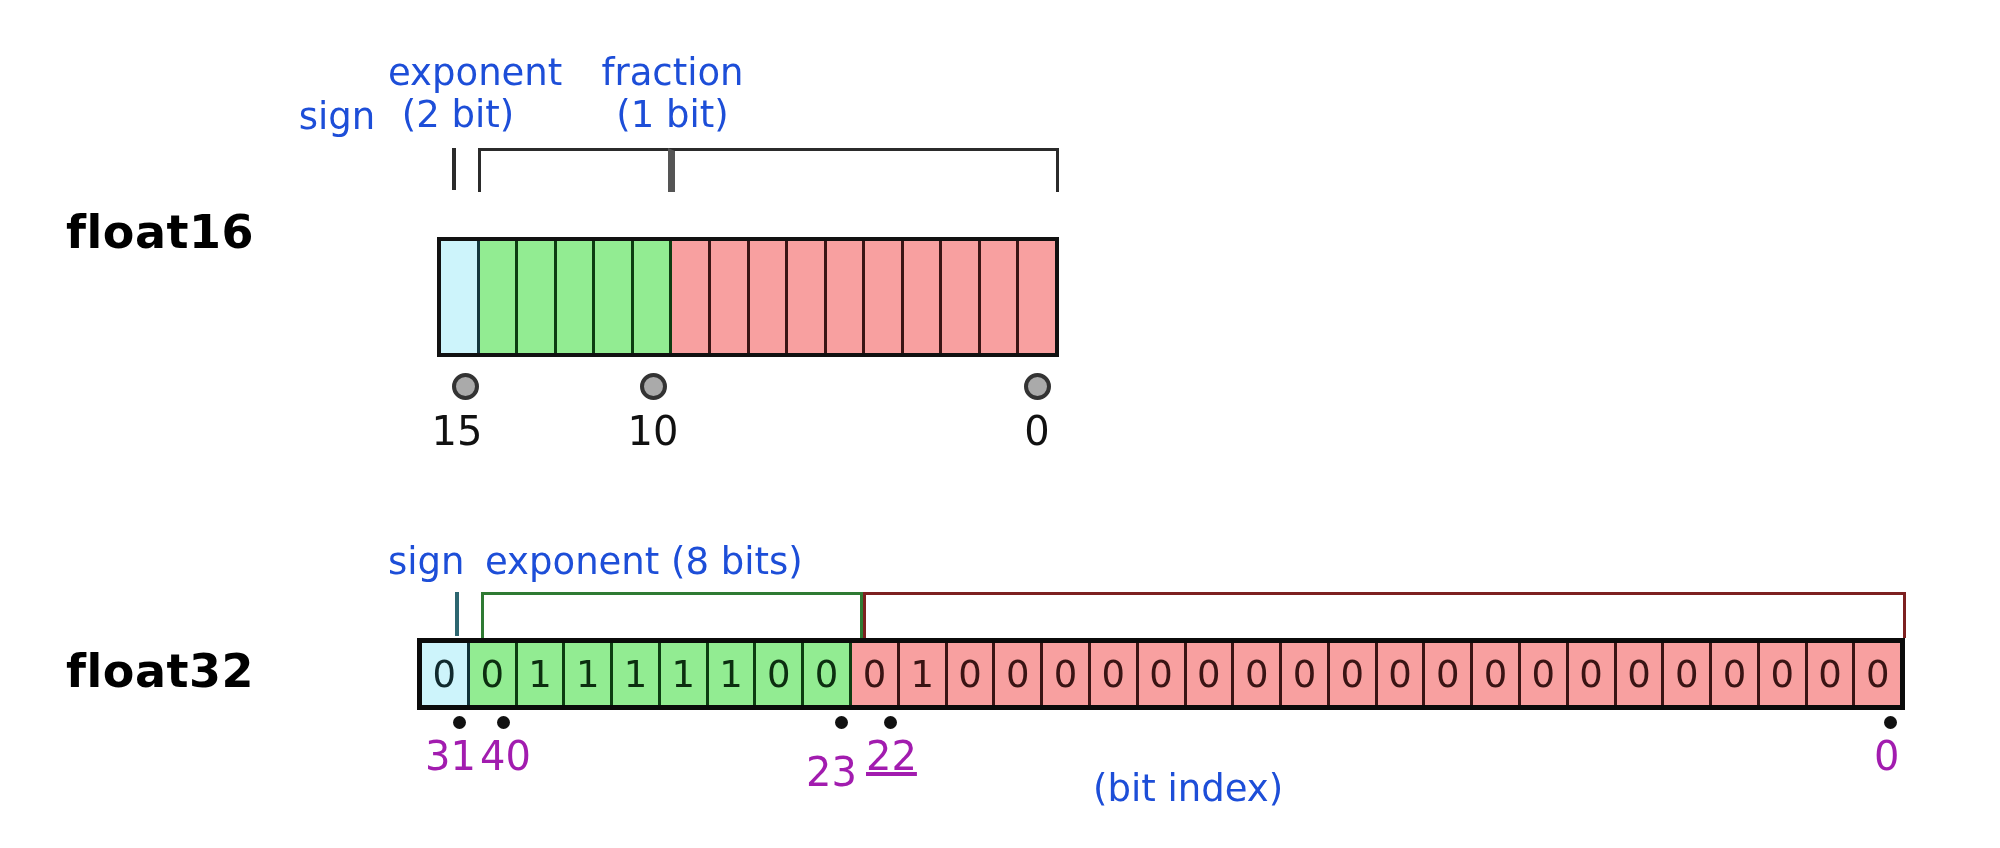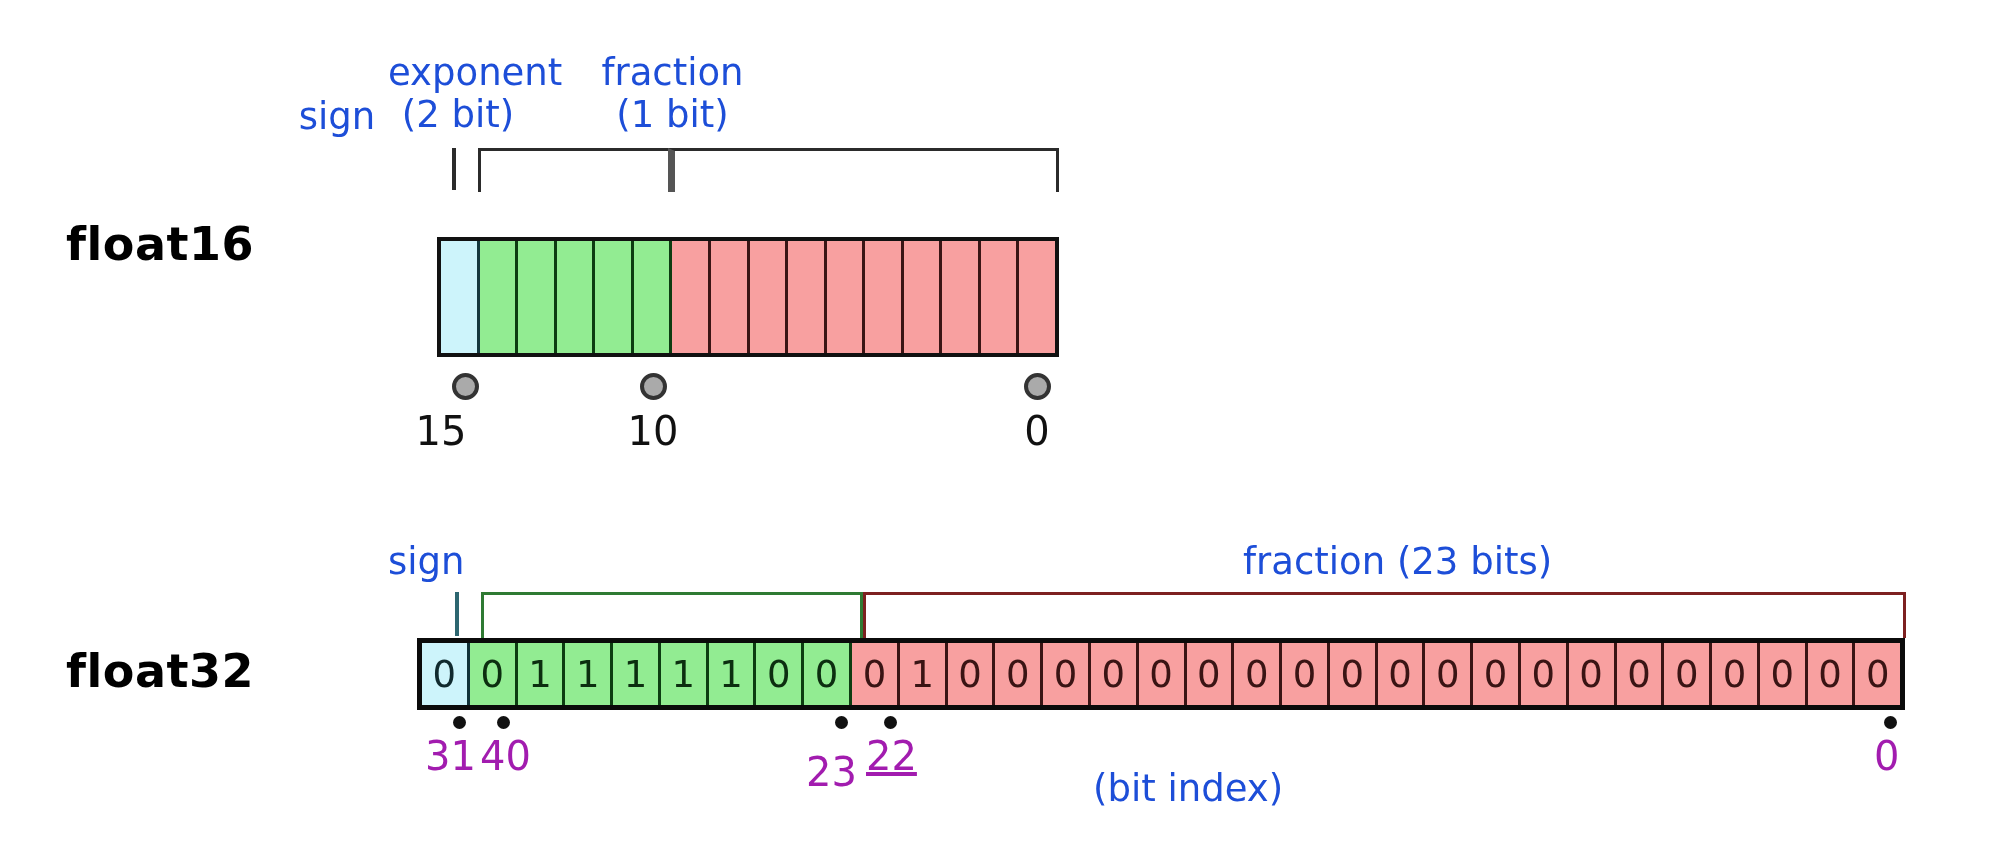--- a/index.html
+++ b/index.html
@@ -141,21 +141,21 @@
     color: #1d4ed8;
     white-space: nowrap;
     margin-top: 31px;
   }
 </style>
 </head>
 <body>
 
 <div class="stage">
 
-  <div class="fmt-label abs" style="left:66px; top:205px;margin-top:12px;">float16</div>
+  <div class="fmt-label abs" style="left:66px; top:205px;">float16</div>
 
   <div class="group-label abs" style="left:292px; top:96px; width:90px;">sign</div>
 
   <div class="abs" style="left:388px; top:52px; width:140px; text-align:center;">
     <div class="group-label">exponent</div>
     <div class="group-label">(2 bit)</div>
   </div>
 
   <div class="abs" style="left:600px; top:52px; width:145px; text-align:center;">
     <div class="group-label">fraction</div>
@@ -179,32 +179,32 @@
       <div class="cell frac"></div>
       <div class="cell frac"></div>
       <div class="cell frac"></div>
       <div class="cell frac"></div>
       <div class="cell frac"></div>
       <div class="cell frac"></div>
       <div class="cell frac"></div>
     </div>
 
   <div class="circle-marker abs" style="left:452px; top:373px;"></div>
-  <div class="idx-label abs" style="left:388px; top:408px; width:106px;">15</div>
+  <div class="idx-label abs" style="left:404px; top:408px; width:106px;">15</div>
 
   <div class="circle-marker abs" style="left:640px; top:373px;"></div>
   <div class="idx-label abs" style="left:600px; top:408px; width:106px;">10</div>
 
   <div class="circle-marker abs" style="left:1024px; top:373px;"></div>
   <div class="idx-label abs" style="left:984px; top:408px; width:106px;">0</div>
 
   <div class="fmt-label abs" style="left:66px; top:644px;">float32</div>
 
   <div class="group-label abs" style="left:388px; top:541px;">sign</div>
-  <div class="group-label abs" style="left:1243px; top:541px;">fraction (23 bits)</div>
+  <div class="group-label abs" style="left:485px; top:541px;">exponent (8 bits)</div>
 
   <div class="f32-tick abs" style="left:455px; top:592px; height:44px; background:#2d6670;"></div>
   <div class="f32-bracket abs" style="left:481px; top:592px; width:382px; height:46px; border-color:#2f7a33;"></div>
   <div class="f32-bracket abs" style="left:863px; top:592px; width:1043px; height:46px; border-color:#7d2020;"></div>
 
   <div class="abs" id="f32-row">
       <div class="cell sign">0</div>
       <div class="cell exp">0</div>
       <div class="cell exp">1</div>
       <div class="cell exp">1</div>

